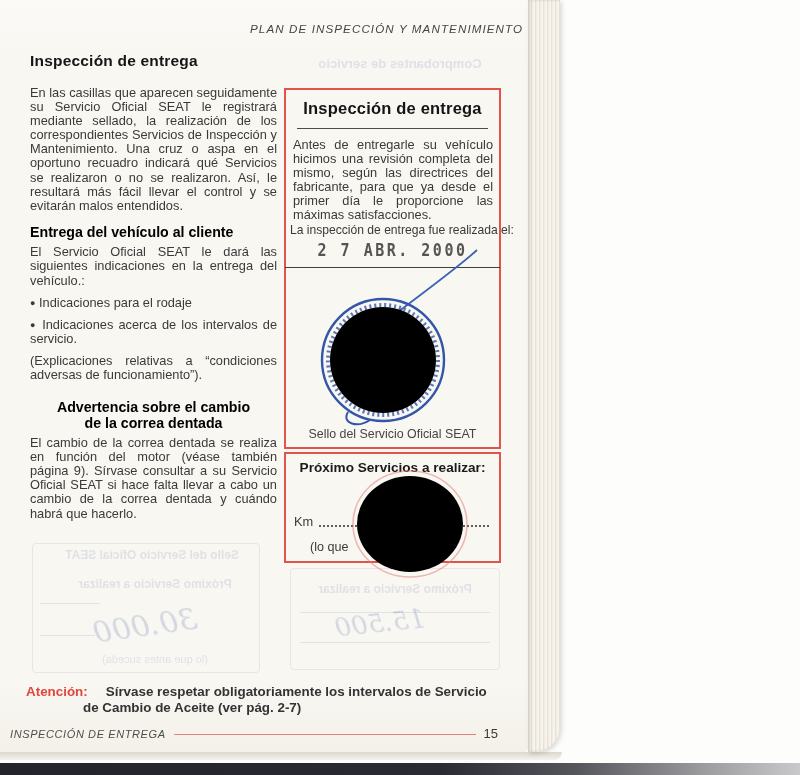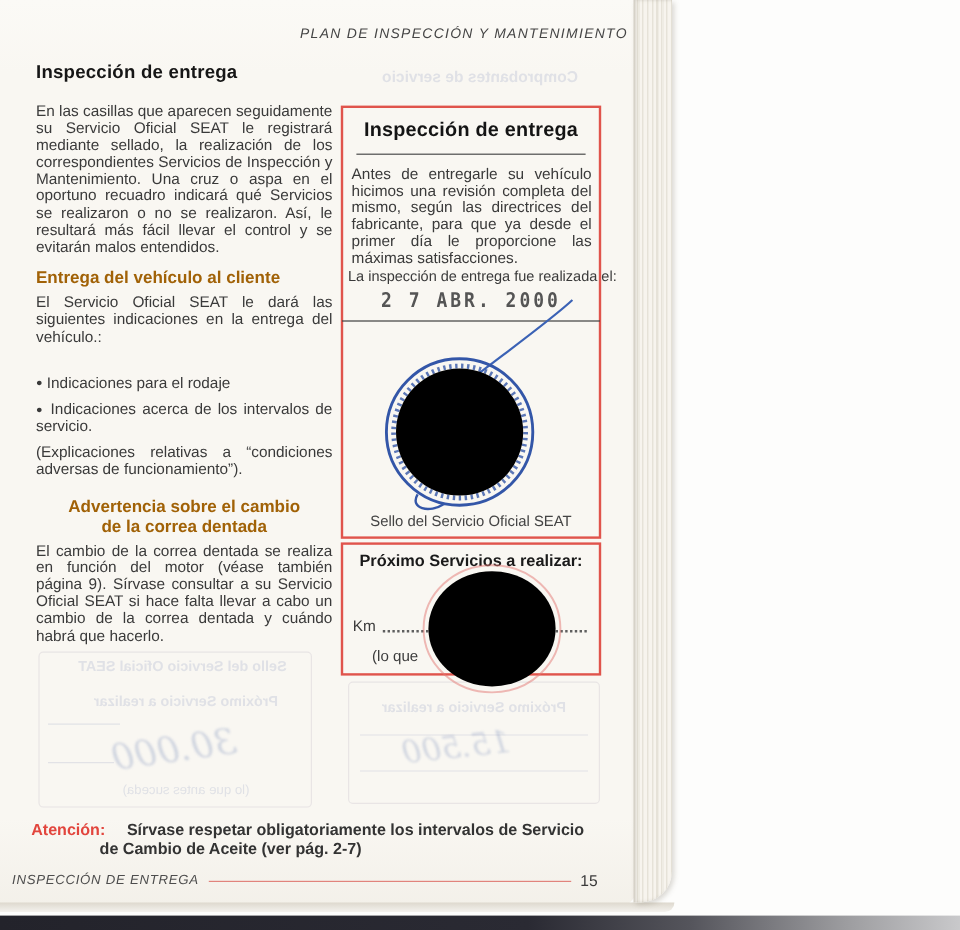--- a/index.html
+++ b/index.html
@@ -46,21 +46,21 @@
   }
   .footer-label{font-size:11px;font-style:italic;letter-spacing:.6px;color:#4d4d4d;white-space:nowrap;}
   .footer-rule{flex:1;height:0;border-top:1.6px solid #e1837c;margin-top:2px;}
   .footer-page{font-size:13px;color:#3a3a3a;}
 
   
   .left-col{position:absolute;left:30px;top:52px;width:247px;color:#3a3a3a;}
   .left-col h1{margin:0 0 16px 0;font-size:15.5px;color:#161616;letter-spacing:.2px;}
   .left-col p{margin:0 0 6px 0;font-size:12.8px;line-height:14.1px;text-align:justify;}
   .left-col .intro{margin-bottom:12px;}
-  .red-h{color:#a16207;font-weight:bold;font-size:14.2px;line-height:15.5px;margin:8px 0 5px 0;}
+  .red-h{color:#000000;font-weight:bold;font-size:14.2px;line-height:15.5px;margin:8px 0 5px 0;}
   .red-h.two{margin-top:18px;margin-bottom:5px;text-align:center;}
   .red-h .l2{display:block;}
   .blt{font-size:9px;vertical-align:1px;color:#3a3a3a;}
   .note-p{margin-top:8px !important;margin-bottom:8px !important;}
 
   
   .box{position:absolute;border:2px solid #e0544c;background:transparent;}
   .box1{left:284px;top:88px;width:213px;height:357px;}
   .box1-title{position:absolute;top:9px;left:0;right:0;text-align:center;
     font-size:16.5px;font-weight:bold;color:#141414;letter-spacing:.2px;}
@@ -133,21 +133,21 @@
 
   <div class="header-title">PLAN DE INSPECCIÓN Y MANTENIMIENTO</div>
 
   <div class="left-col">
     <h1>Inspección de entrega</h1>
     <p class="intro">En las casillas que aparecen seguidamente su Servicio Oficial SEAT le registrará mediante sellado, la realización de los correspondientes Servicios de Inspección y Mantenimiento. Una cruz o aspa en el oportuno recuadro indicará qué Servicios se realizaron o no se realizaron. Así, le resultará más fácil llevar el control y se evitarán malos entendidos.</p>
 
     <div class="red-h">Entrega del vehículo al cliente</div>
     <p>El Servicio Oficial SEAT le dará las siguientes indicaciones en la entrega del vehículo.:</p>
 
-    <p style="margin-top:24px;">
+    <p style="margin-top:8px;">
       <span class="blt">●</span>
       <span>Indicaciones para el rodaje</span>
     </p>
     <p style="margin-top:8px;">
       <span class="blt">●</span>
       <span>Indicaciones acerca de los intervalos de servicio.</span>
     </p>
     <p class="note-p">(Explicaciones relativas a “condiciones adversas de funcionamiento”).</p>
 
     <div class="red-h two">

